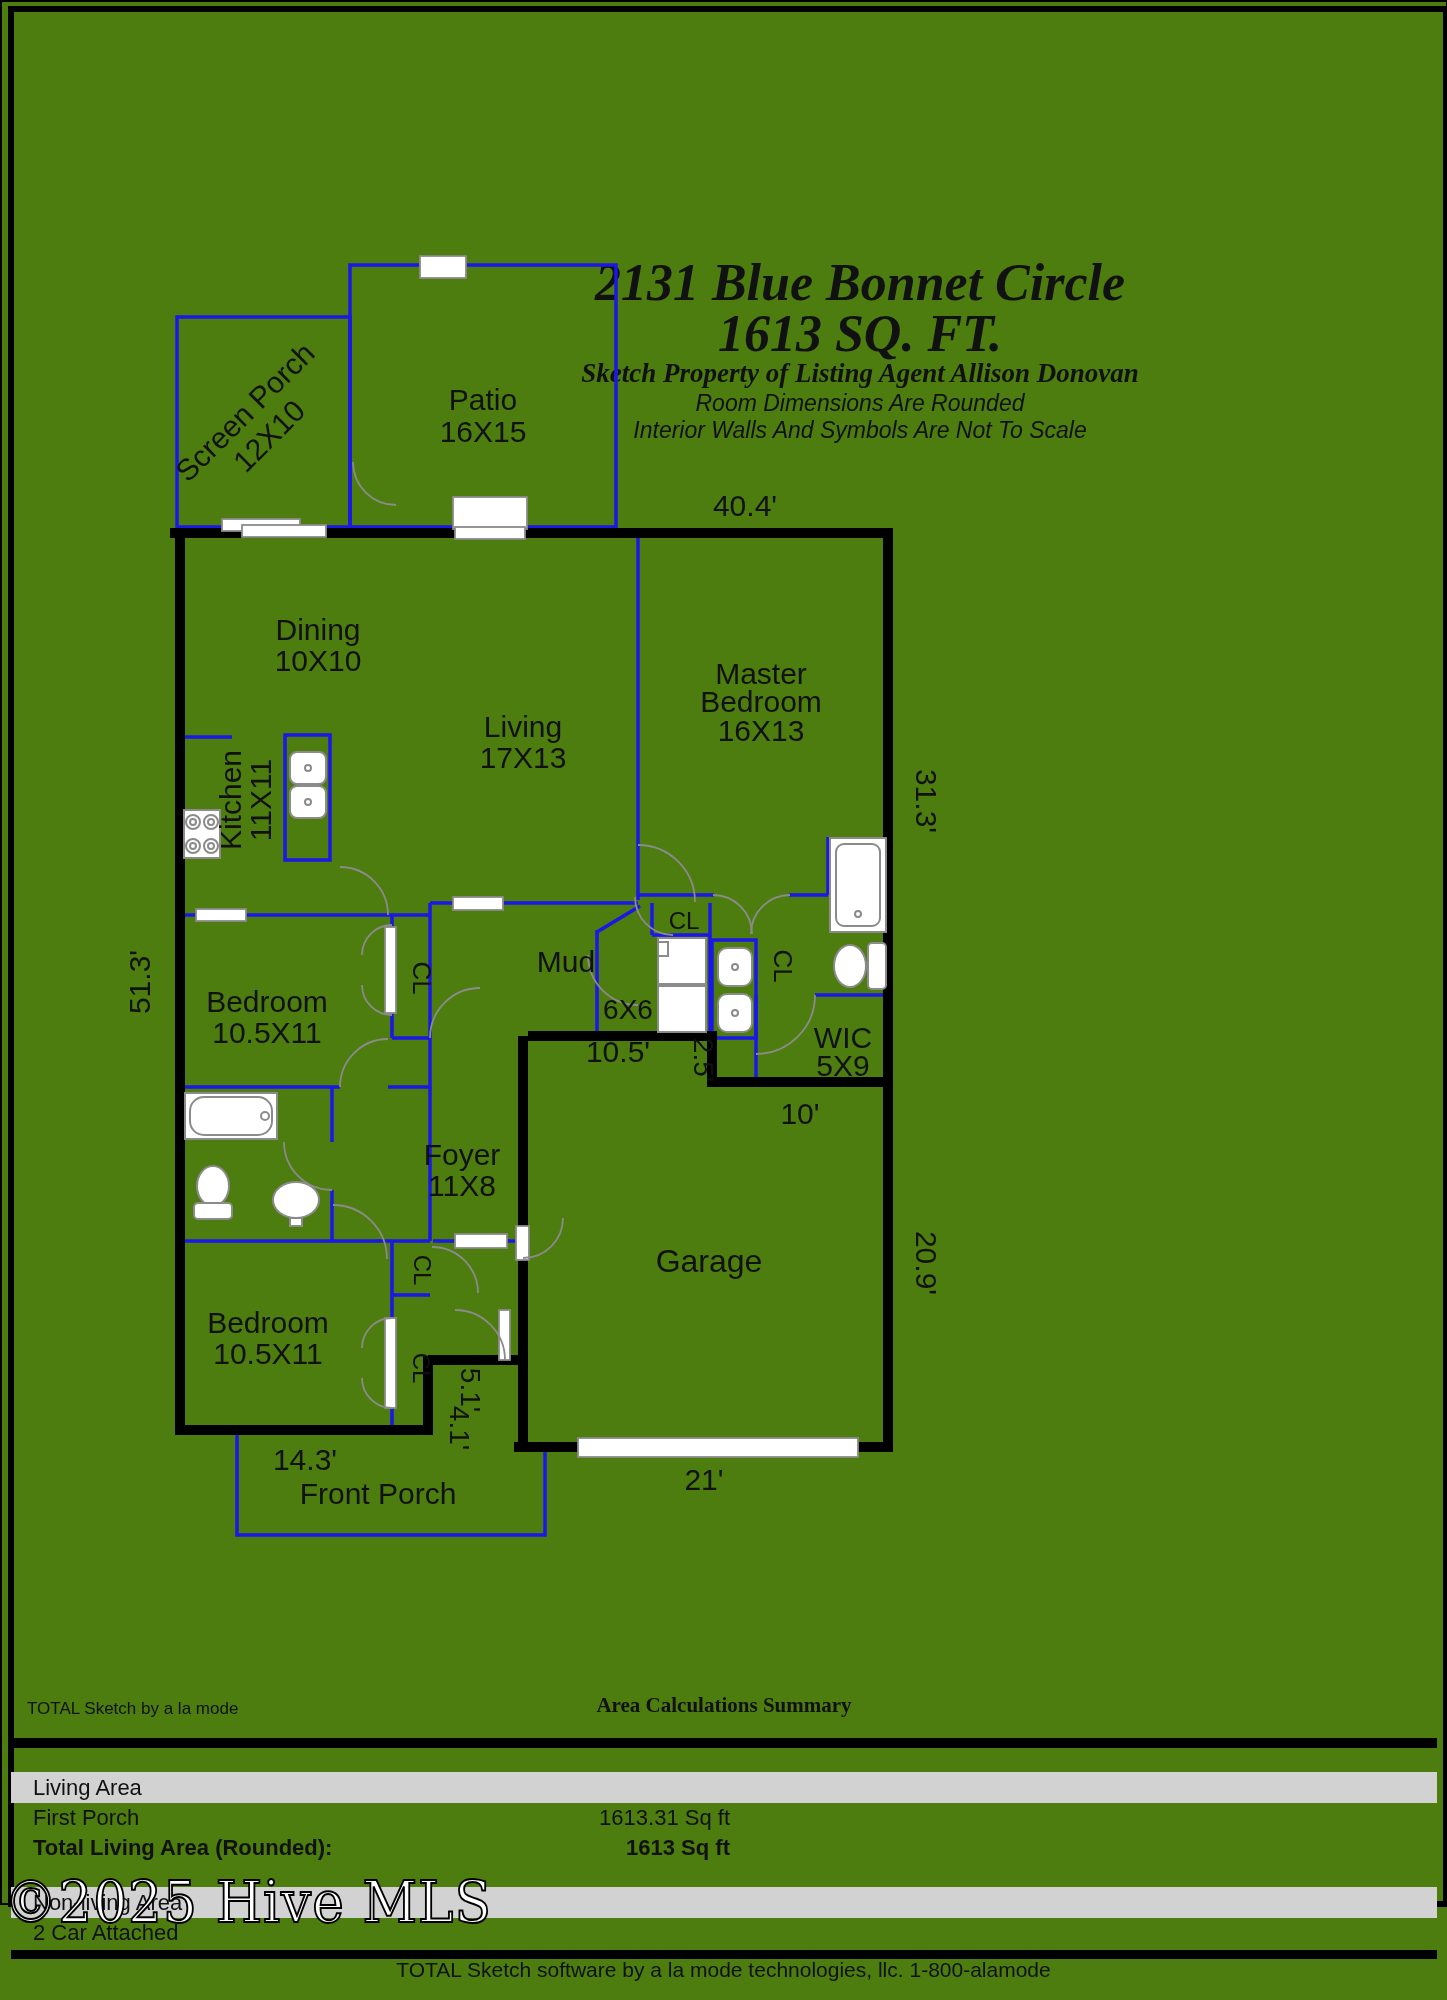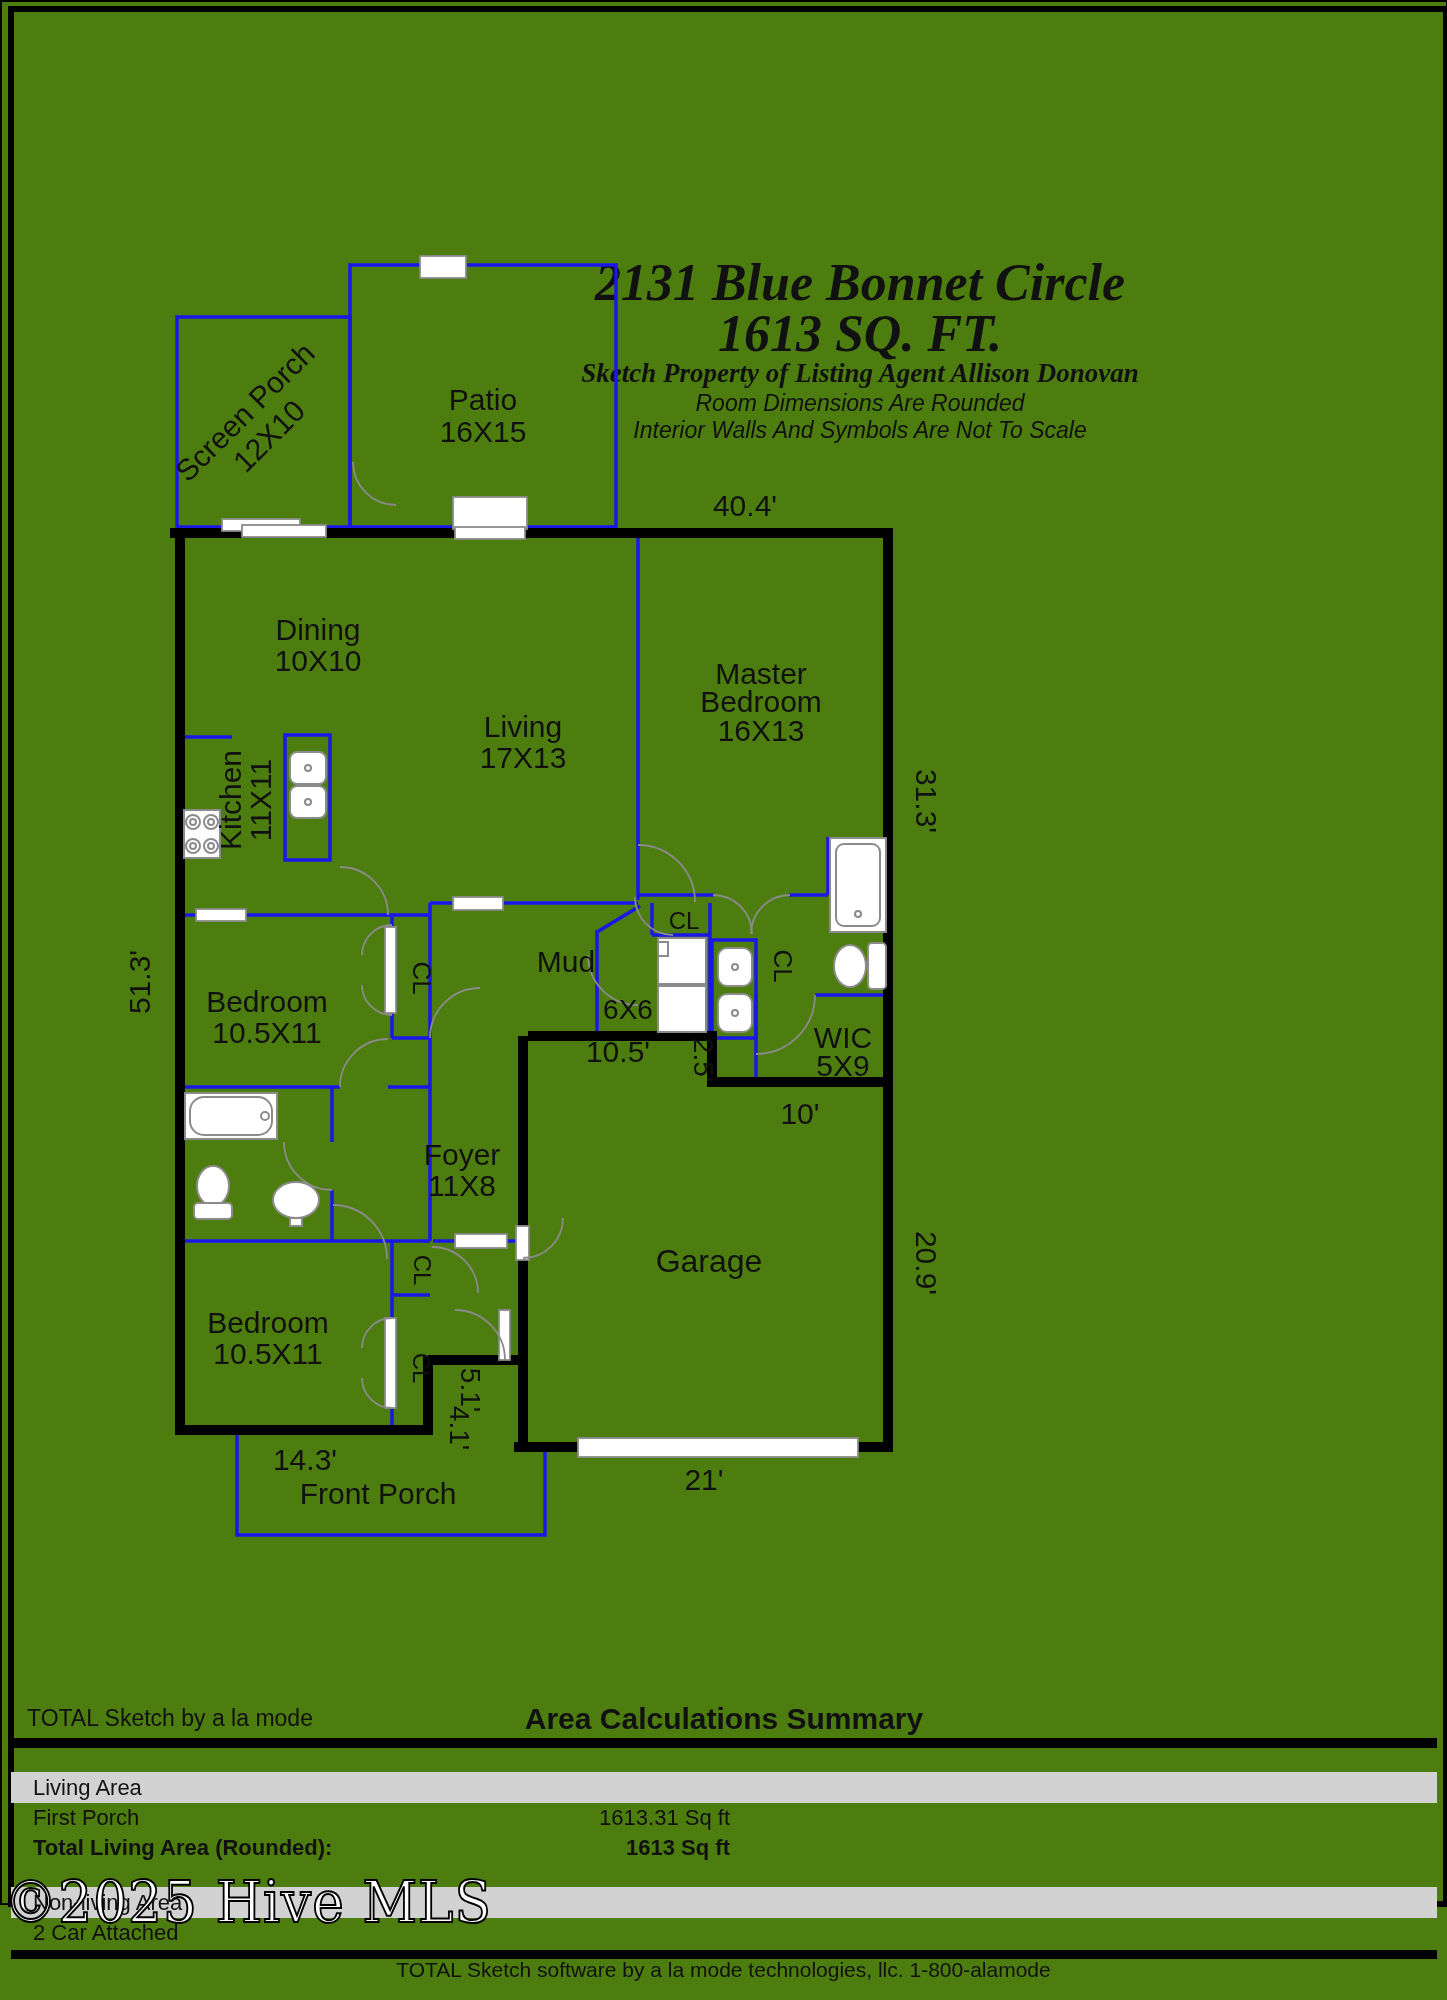--- a/index.html
+++ b/index.html
@@ -15,22 +15,22 @@
   .t-address{font-family:"Liberation Serif",serif;font-style:italic;font-weight:bold;font-size:52px;line-height:56px;}
   .t-sqft{font-family:"Liberation Serif",serif;font-style:italic;font-weight:bold;font-size:52px;line-height:46px;}
   .t-credit{font-family:"Liberation Serif",serif;font-style:italic;font-weight:bold;font-size:27px;line-height:33px;}
   .t-note{font-style:italic;font-size:23px;line-height:27px;}
   
   svg.plan{position:absolute;left:0;top:0;}
   svg.plan text{fill:#111;font-family:"Liberation Sans",sans-serif;}
   
   .summary{position:absolute;left:11px;top:1692px;width:1426px;}
   .sum-head{position:relative;height:46px;}
-  .sum-brand{position:absolute;left:16px;bottom:6px;font-size:23px;}
-  .sum-title{position:absolute;left:0;right:0;bottom:2px;text-align:center;font-weight:bold;font-size:30px;}
+  .sum-brand{position:absolute;left:16px;bottom:19px;font-size:17px;}
+  .sum-title{position:absolute;left:0;right:0;bottom:20px;text-align:center;font-weight:bold;font-size:21px;font-family:Liberation Serif, serif;}
   .tbl{border-top:10px solid #000;}
   .band{background:#d2d2d2;font-weight:normal;font-size:22px;padding:3px 0 3px 22px;height:25px;line-height:25px;margin-top:24px;}
   .trow{position:relative;height:30px;font-size:22px;line-height:30px;}
   .trow .lbl{position:absolute;left:22px;}
   .trow .val{position:absolute;left:0;width:719px;text-align:right;}
   .trow.bold{font-weight:bold;}
   .botline{border-top:9px solid #000;margin-top:2px;}
   
   .watermark{
     position:absolute;left:4px;top:1868px;z-index:5;

